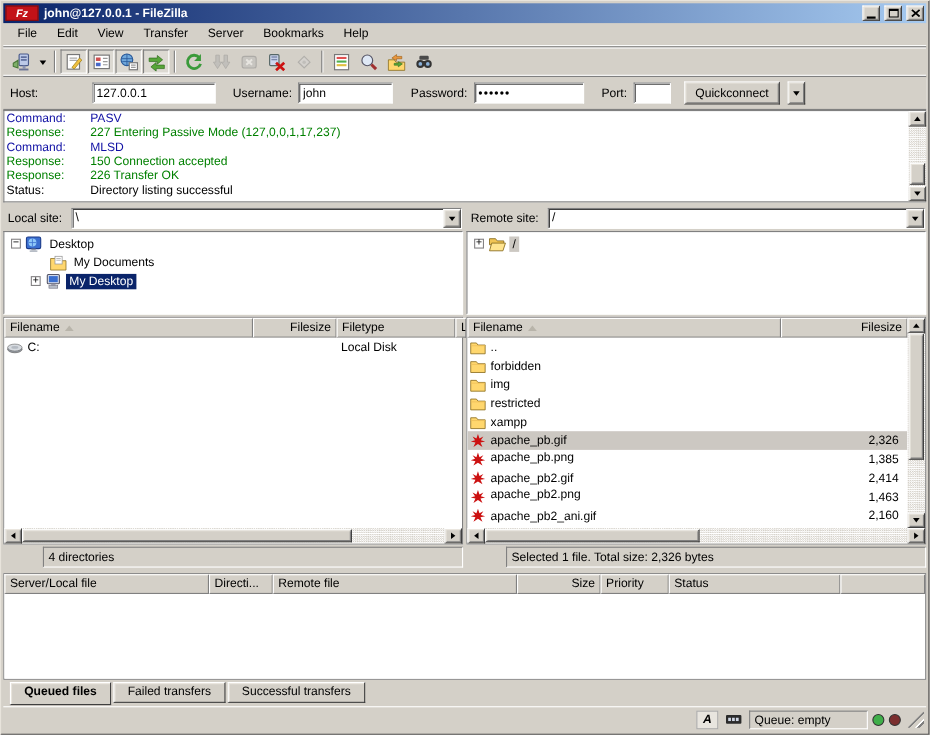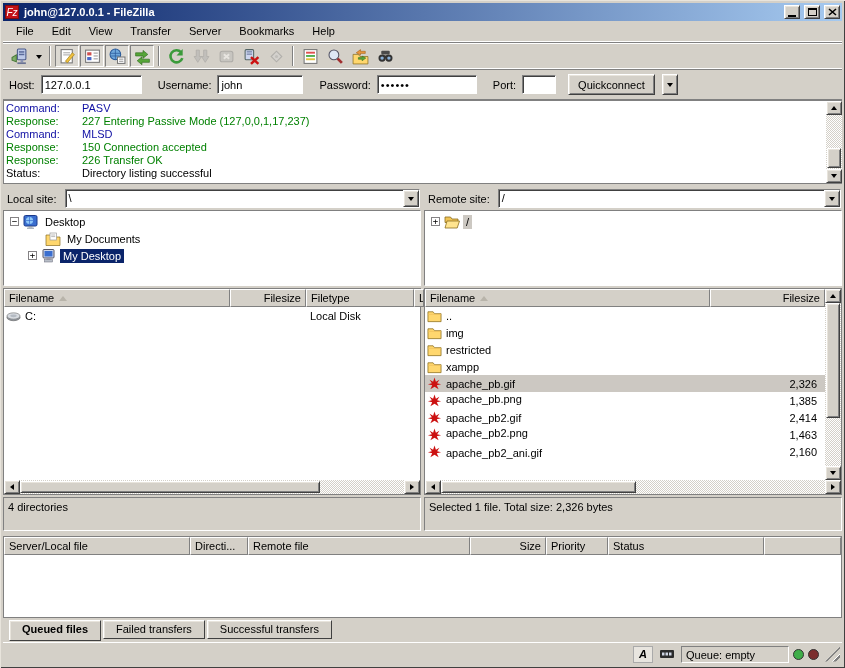--- a/index.html
+++ b/index.html
@@ -10,21 +10,21 @@
     display:flex;flex-direction:column;overflow:hidden;}
 
   
   .raised{border:1px solid;border-color:#fff #404040 #404040 #fff;box-shadow:inset 1px 1px 0 #e8e4dc, inset -1px -1px 0 #808080;background:var(--chrome,#d4d0c8);}
   .sunkenfield{border:1px solid;border-color:#808080 #fff #fff #808080;box-shadow:inset 1px 1px 0 #404040;background:#fff;}
   .sunkenflat{border:1px solid;border-color:#808080 #fff #fff #808080;}
 
   
   .titlebar{height:18px;display:flex;align-items:center;gap:3px;padding:0 2px;
     background:linear-gradient(90deg,var(--title-start,#0a246a),var(--title-end,#a6caf0));flex:0 0 auto;}
-  .fzlogo{width:14px;height:14px;background:#c31218;color:#fff;font-weight:normal;font-style:italic;
+  .fzlogo{width:30px;height:14px;background:#c31218;color:#fff;font-weight:bold;font-style:italic;
     font-size:10px;line-height:14px;text-align:center;border:1px solid #7d0c10;}
   .title-text{color:#fff;font-weight:bold;flex:1;padding-left:2px;white-space:nowrap;}
   .winbtn{width:16px;height:14px;display:flex;align-items:center;justify-content:center;cursor:default;}
   .winbtn + .winbtn{margin-left:1px;}
   .btn-close{margin-left:3px;}
   .glyph-min{width:8px;height:2px;background:#000;margin-top:7px;}
   .glyph-max{width:9px;height:8px;border:1px solid #000;border-top-width:2px;}
 
   
   .menubar{height:21px;display:flex;align-items:center;padding:0 4px;flex:0 0 auto;border-bottom:1px solid #fff;}
@@ -39,21 +39,21 @@
   .tool.disabled svg{filter:grayscale(1);opacity:.45;}
   .tool.drop{width:13px;}
   .darr{width:0;height:0;border:3.5px solid transparent;border-top:4px solid #000;margin-top:4px;}
   .tsep{width:2px;height:20px;margin:0 3px;border-left:1px solid #808080;border-right:1px solid #fff;}
 
   
   .quickbar{height:30px;display:flex;align-items:center;gap:6px;padding:0 6px;flex:0 0 auto;
     border-bottom:1px solid #808080;box-shadow:0 1px 0 #fff;}
   .qlabel{white-space:nowrap;text-align:center;}
   .field{height:19px;font:inherit;padding:0 3px;outline:none;}
-  .f-host{width:101px;}
+  .f-host{width:112px;margin-left:43px;}
   .f-user{width:86px;}
   .f-pass{width:100px;letter-spacing:1px;}
   .f-port{width:34px;}
   .qbtn{height:21px;padding:0 9px;font:inherit;display:flex;align-items:center;}
   .qdrop{width:16px;height:21px;display:flex;align-items:center;justify-content:center;margin-left:1px;}
 
   
   .logwrap{height:84px;display:flex;flex:0 0 auto;background:#fff;border:1px solid #808080;border-right:none;}
   .logbody{flex:1;padding:1px 2px;overflow:hidden;}
   .logline{height:13px;line-height:13px;white-space:nowrap;}
@@ -108,21 +108,21 @@
   .lrow{height:17px;display:flex;align-items:center;white-space:nowrap;}
   .fic{width:17px;height:15px;margin:0 2px 0 2px;display:flex;align-items:center;flex:0 0 auto;}
   .fic svg{width:15px;height:14px;}
   .cell{padding:0 4px;overflow:hidden;white-space:nowrap;}
   .cell.r{text-align:right;}
   .r-top{display:flex;flex:1;min-height:0;}
   .r-content{flex:1;display:flex;flex-direction:column;min-width:0;}
 
   
   .status-row{display:flex;gap:3px;flex:0 0 auto;margin-top:2px;}
-  .status-box{flex:1;height:34px;line-height:17px;padding:1px 4px;white-space:nowrap;overflow:hidden;}
+  .status-box{flex:1;height:19px;line-height:17px;padding:1px 4px;white-space:nowrap;overflow:hidden;margin-left:36px;}
 
   
   .queue{margin-top:5px;display:flex;flex-direction:column;flex:1;min-height:0;background:#fff;border:1px solid #808080;}
   .queue .rows{flex:1;}
   
   .tabs{height:24px;display:flex;align-items:flex-start;padding:2px 6px 0 6px;gap:2px;flex:0 0 auto;}
   .tab{height:19px;padding:2px 12px;border:1px solid;border-color:#fff #404040 #404040 #fff;
     box-shadow:inset 1px 1px 0 #e8e4dc;background:var(--chrome,#d4d0c8);white-space:nowrap;}
   .tab.active{font-weight:bold;height:21px;border-bottom-color:#404040;}
 
@@ -502,20 +502,32 @@
      <span class="cell r" style="flex:1;min-width:0;padding-right:8px"></span>
     </div>
               <div class="lrow">
      <span style="width:285px;flex:0 0 auto;display:flex;align-items:center">
                   <span class="fic">
                     <svg viewBox="0 0 16 14">
                       <path d="M1 2.5 h5.5 l1.5 2 H15 v8.5 H1z" fill="#ffd76e" stroke="#8a6d1f" stroke-width=".8"></path>
                       <path d="M1 5.2 H15" stroke="#eebf5a" stroke-width=".8"></path>
                     </svg>
                   </span>
+                  <span class="cell" style="padding-left:0">forbidden</span>
+                </span>
+     <span class="cell r" style="flex:1;min-width:0;padding-right:8px"></span>
+    </div>
+              <div class="lrow">
+     <span style="width:285px;flex:0 0 auto;display:flex;align-items:center">
+                  <span class="fic">
+                    <svg viewBox="0 0 16 14">
+                      <path d="M1 2.5 h5.5 l1.5 2 H15 v8.5 H1z" fill="#ffd76e" stroke="#8a6d1f" stroke-width=".8"></path>
+                      <path d="M1 5.2 H15" stroke="#eebf5a" stroke-width=".8"></path>
+                    </svg>
+                  </span>
                   <span class="cell" style="padding-left:0">img</span>
                 </span>
      <span class="cell r" style="flex:1;min-width:0;padding-right:8px"></span>
     </div>
               <div class="lrow">
      <span style="width:285px;flex:0 0 auto;display:flex;align-items:center">
                   <span class="fic">
                     <svg viewBox="0 0 16 14">
                       <path d="M1 2.5 h5.5 l1.5 2 H15 v8.5 H1z" fill="#ffd76e" stroke="#8a6d1f" stroke-width=".8"></path>
                       <path d="M1 5.2 H15" stroke="#eebf5a" stroke-width=".8"></path>

